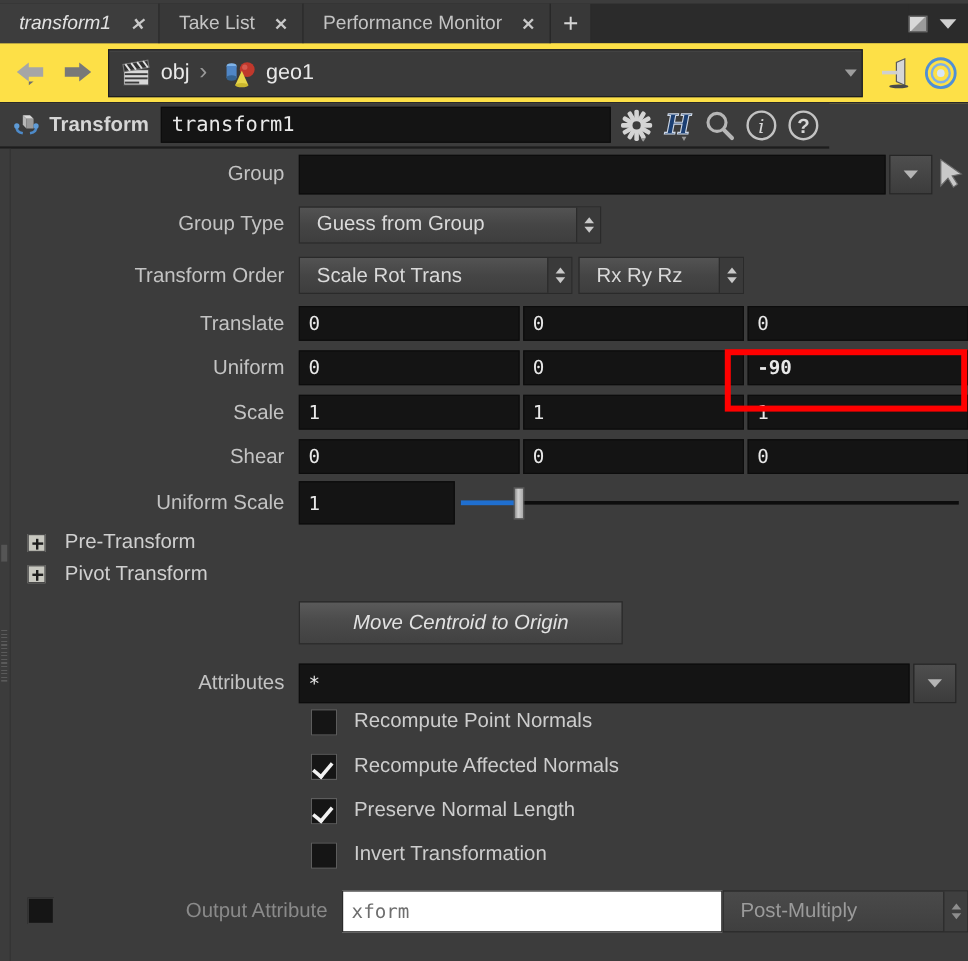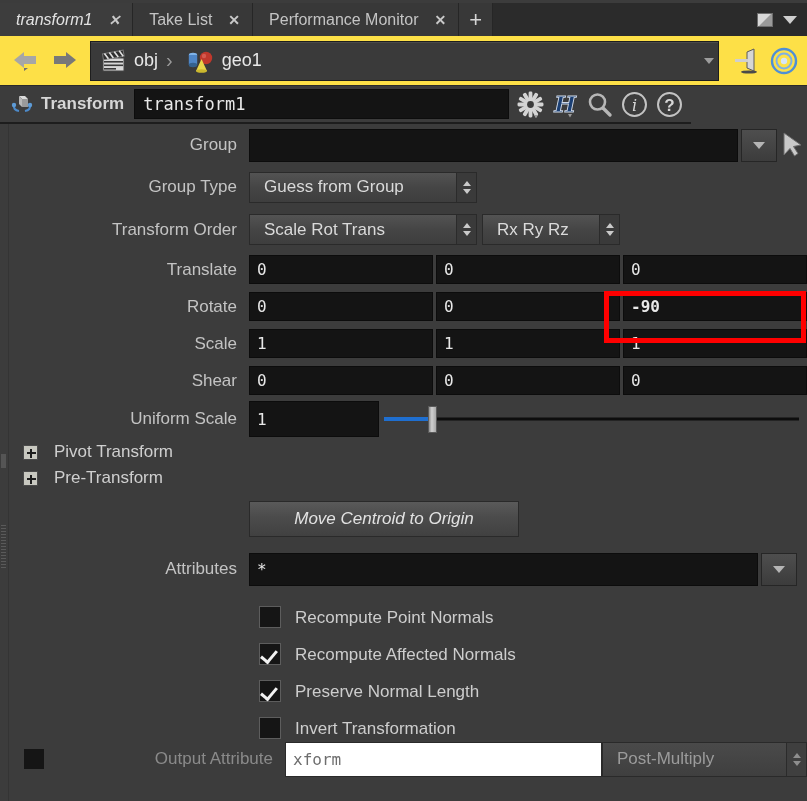--- a/index.html
+++ b/index.html
@@ -186,21 +186,21 @@
 
   .btnrow{ display:flex; align-items:center; height:46px;font-style:italic; }
   .bigbtn{
     width:270px; height:36px;
     background:linear-gradient(180deg,#5a5a5a 0%,#4b4b4b 45%,#414141 100%);
     border:1px solid #2a2a2a;
     display:flex; align-items:center; justify-content:center;
     font-size:17px; color:#e2e2e2;
   }
 
-  .chkrow{ display:flex; align-items:flex-end; height:37px; padding-left:250px; gap:14px; }
+  .chkrow{ display:flex; align-items:flex-start; height:37px; padding-left:250px; gap:14px; }
   .chk{
     width:22px; height:22px; background:#151515; border:1px solid #5d5d5d;
     position:relative; flex:none;
   }
   .chk.on:after{
     content:""; position:absolute; left:4px; top:3px;
     width:7px; height:13px; border:solid #f2f2f2;
     border-width:0 3px 3px 0; transform:rotate(40deg);
   }
   .chk-lbl{ font-size:17px; color:#cdcdcd; }
@@ -374,21 +374,21 @@
         </div>
         <div class="pickarrow">
           <svg width="22" height="26" viewBox="0 0 22 26">
             <path d="M3 1 L3 23 L9 16.5 L13.5 24 L17 21.5 L12.5 14.5 L20 13 Z" fill="#c9c9c9" stroke="#6b6b6b" stroke-width="1"></path>
           </svg>
         </div>
       </div>
 
       <div class="row" style="height:42px;">
         <div class="lbl">Group Type</div>
-        <div class="menubtn" style="width:228px;">
+        <div class="menubtn" style="width:252px;">
           <span class="txt">Guess from Group</span>
           <span class="spin">
             <i class="spin-up"></i>
               <i class="spin-dn"></i>
           </span>
         </div>
       </div>
 
       <div class="row" style="height:43px;">
         <div class="lbl">Transform Order</div>
@@ -417,21 +417,21 @@
           <div class="field">
               <span>0</span>
             </div>
           <div class="field">
               <span>0</span>
             </div>
         </div>
       </div>
 
       <div class="row">
-        <div class="lbl">Rotate</div>
+        <div class="lbl">Uniform</div>
         <div class="triplet">
           <div class="field">
               <span>0</span>
             </div>
           <div class="field">
               <span>0</span>
             </div>
           <div class="field">
               <span style="font-weight:bold">-90</span>
             </div>
@@ -475,26 +475,26 @@
         </div>
         <div class="slider">
           <div class="slider-track"></div>
           <div class="slider-fill"></div>
           <div class="slider-handle"></div>
         </div>
       </div>
 
       <div class="collapse-row">
         <span class="plusbox"></span>
-        <span class="collapse-lbl">Pivot Transform</span>
+        <span class="collapse-lbl">Pre-Transform</span>
       </div>
 
       <div class="collapse-row">
         <span class="plusbox"></span>
-        <span class="collapse-lbl">Pre-Transform</span>
+        <span class="collapse-lbl">Pivot Transform</span>
       </div>
 
       <div class="btnrow" style="height:56px;padding-left:240px;">
         <div class="bigbtn">Move Centroid to Origin</div>
       </div>
 
       <div class="row" style="height:44px;">
         <div class="lbl">Attributes</div>
         <div class="field" style="flex:1;height:33px;">
           <span>*</span>

